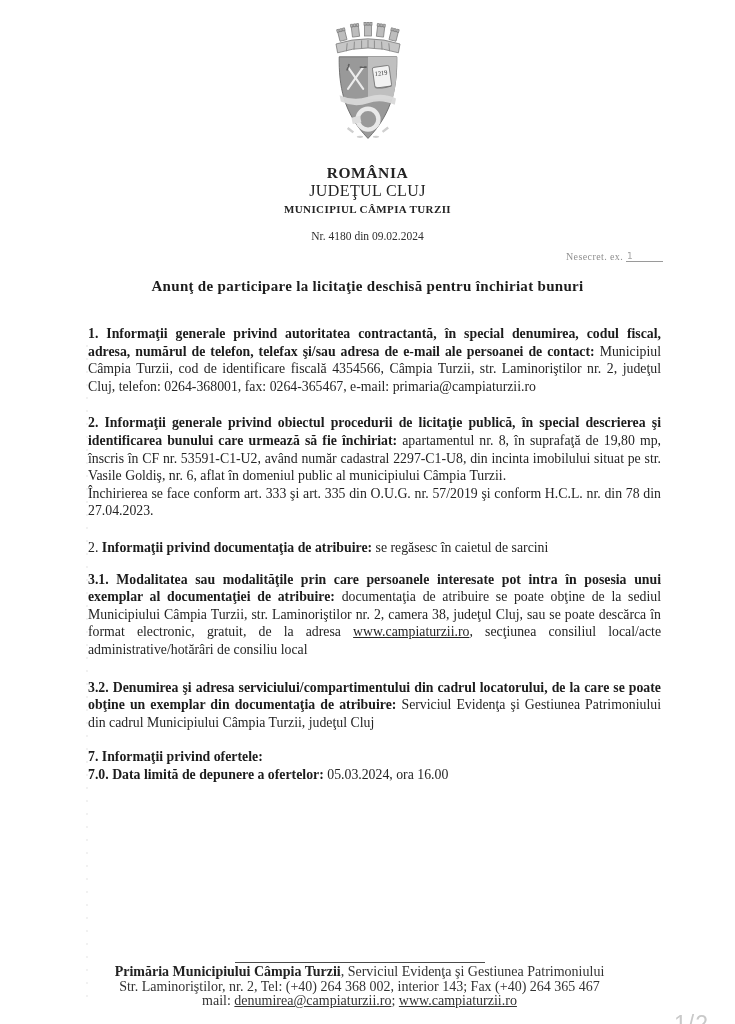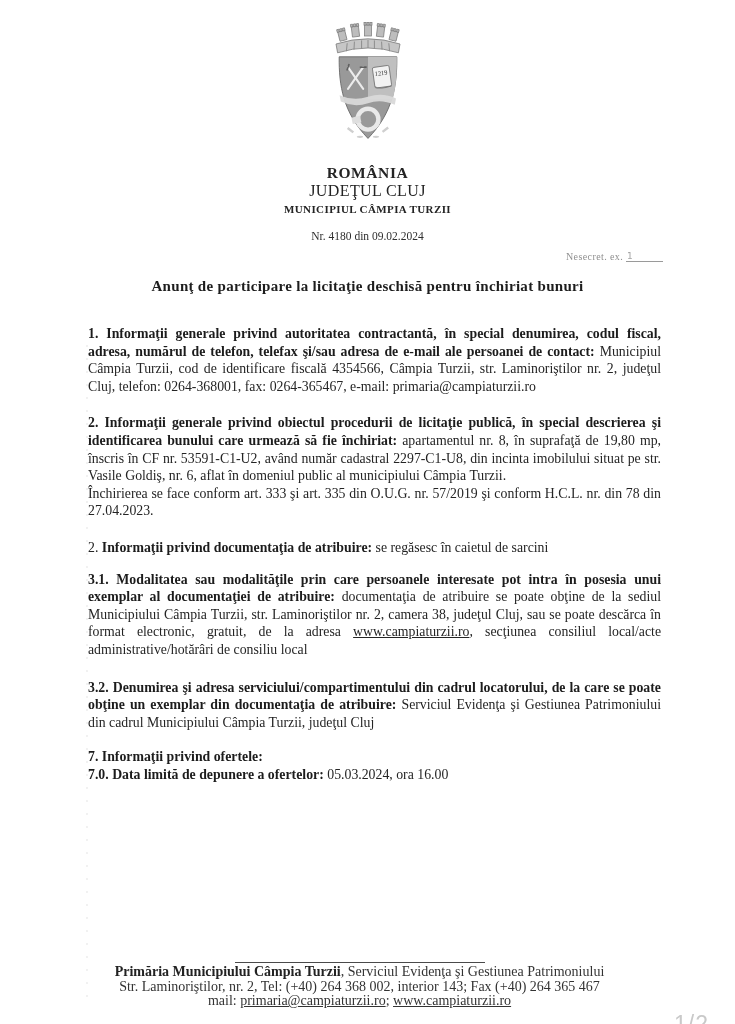--- a/index.html
+++ b/index.html
@@ -161,18 +161,18 @@
     <p class="sec4"><b>7. Informaţii privind ofertele:</b></p>
 
     <p class="sec4"><b>7.0. Data limită de depunere a ofertelor:</b><span> 05.03.2024, ora 16.00</span></p>
 
   </div>
 
   <div class="footer">
     <div class="rule"></div>
     <div><b>Primăria Municipiului Câmpia Turzii</b><span>, Serviciul Evidenţa şi Gestiunea Patrimoniului</span></div>
     <div>Str. Laminoriştilor, nr. 2, Tel: (+40) 264 368 002, interior 143; Fax (+40) 264 365 467</div>
-    <div><span>mail: </span><span class="u">primaria@campiaturzii.ro</span><span>;  </span><span class="u">www.campiaturzii.ro</span></div>
+    <div><span>mail: </span><span class="u">denumirea@campiaturzii.ro</span><span>;  </span><span class="u">www.campiaturzii.ro</span></div>
   </div>
 
   <div class="pageno">1/2</div>
 
 </div>
 
 </body></html>

